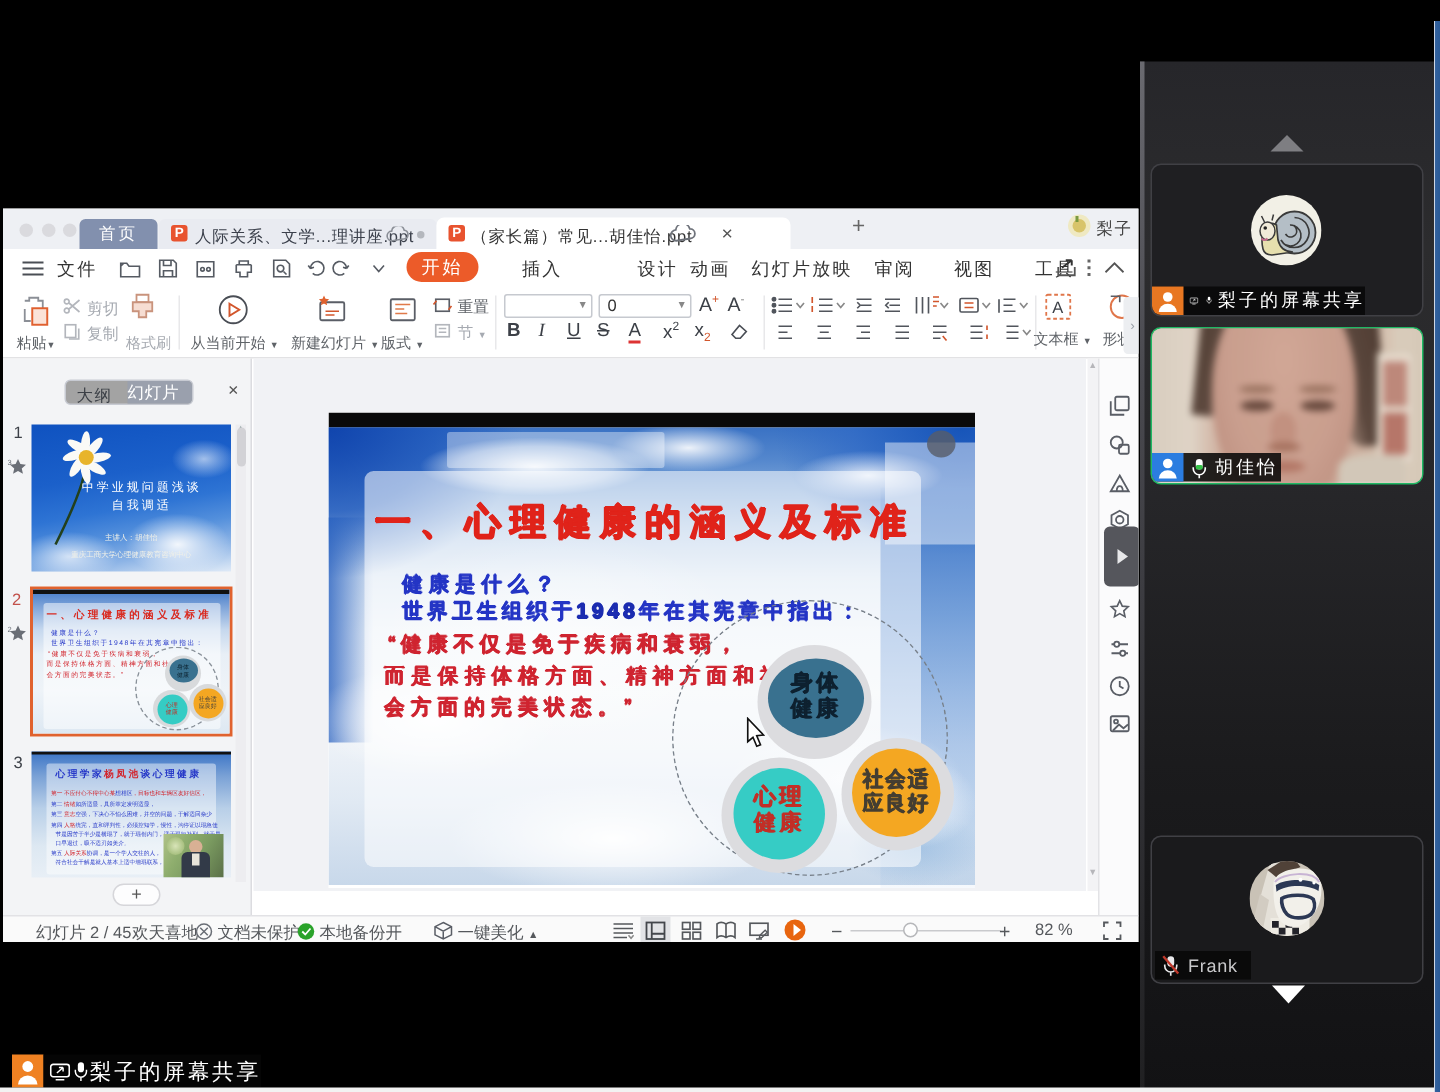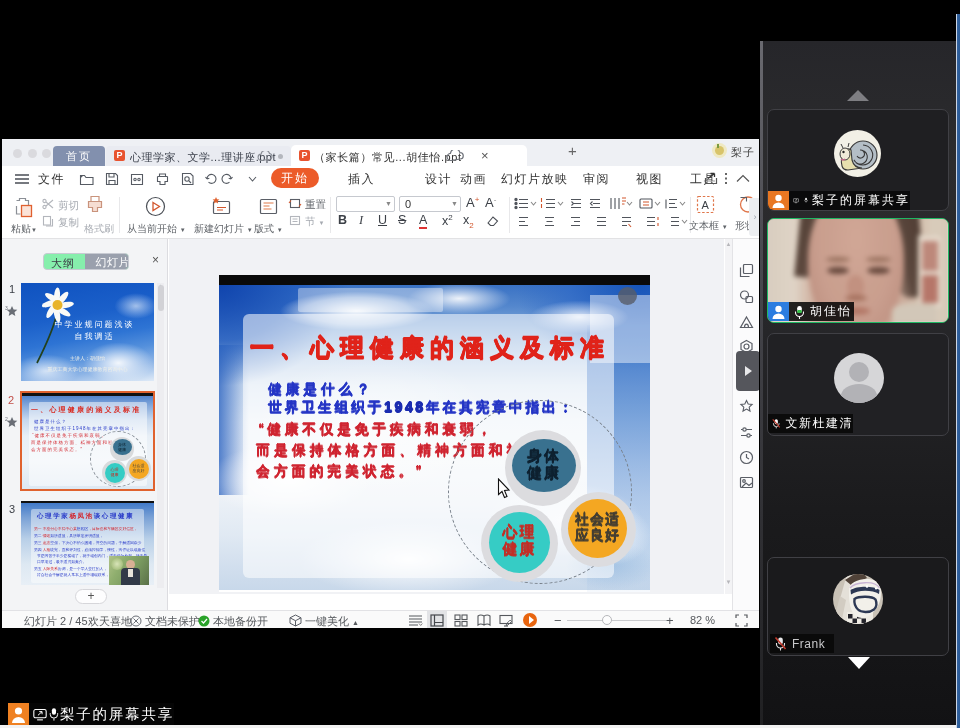--- a/index.html
+++ b/index.html
@@ -48,21 +48,21 @@
 <div id="root">
 
   <div id="wps">
     <div id="tabbar">
       <div class="circ" style="left:11px"></div>
       <div class="circ" style="left:25.5px"></div>
       <div class="circ" style="left:40px"></div>
       <div id="hometab">首页</div>
       <div id="tab2">
         <div class="pico" style="left:8px;top:4px">P</div>
-        <span style="position:absolute;left:24px;top:4px;letter-spacing:0.5px" class="cjk">心理学家、文学...理讲座.ppt</span>
+        <span style="position:absolute;left:24px;top:4px;letter-spacing:0.5px" class="cjk">人际关系、文学...理讲座.ppt</span>
         <svg style="position:absolute;left:151px;top:5px" width="17" height="11" viewBox="0 0 17 11">
             <path d="M4.5 9.5 a3.2 3.2 0 0 1 -0.4-6.4 a4.3 4.3 0 0 1 8.4-0.6 a2.9 2.9 0 0 1 0.2 5.7 z" fill="none" stroke="#8a8e96" stroke-width="1.1"></path>
           </svg>
         <div style="position:absolute;left:172px;top:8px;width:5px;height:5px;border-radius:50%;background:#b4b7bd"></div>
       </div>
       <div id="tab3">
         <div class="pico" style="left:8px;top:5px">P</div>
         <span style="position:absolute;left:23px;top:5px;letter-spacing:0.6px" class="cjk">（家长篇）常见...胡佳怡.ppt</span>
         <svg style="position:absolute;left:155px;top:5px" width="19" height="12" viewBox="0 0 19 12">
             <path d="M5 10.5 a3.6 3.6 0 0 1 -0.5-7.2 a4.8 4.8 0 0 1 9.4-0.7 a3.2 3.2 0 0 1 0.3 6.4 z" fill="none" stroke="#6f737b" stroke-width="1.2"></path>
@@ -240,23 +240,23 @@
       <span class="rlbl" style="left:687px;top:28px">文本框 <span style="font-size:6px">▼</span></span>
       <svg style="position:absolute;left:735px;top:4px" width="19" height="19" viewBox="0 0 19 19">
           <circle cx="11" cy="9.5" r="7.5" fill="none" stroke="#e0764a" stroke-width="1.3"></circle>
           <path d="M3.5 2.5 h6 v4" fill="none" stroke="#5a5e66" stroke-width="1.1"></path>
         </svg>
       <span class="rlbl" style="left:733px;top:28px">形状</span>
       <div style="position:absolute;left:747px;top:7px;width:12px;height:38px;background:#eceef1;border-radius:3px;color:#9aa0a8;font-size:9px;text-align:center;line-height:38px">›</div>
     </div>
     <div id="lpanel">
 
-      <div style="position:absolute;left:41px;top:14px;width:86px;height:17px;border:1px solid #c7cad2;border-radius:4px;background:#86efac;overflow:hidden">
+      <div style="position:absolute;left:41px;top:14px;width:86px;height:17px;border:1px solid #c7cad2;border-radius:4px;background:#a3a3a3;overflow:hidden">
         <span style="position:absolute;left:7px;top:2px;font-size:11px;color:#3c4047;letter-spacing:1px">大纲</span>
-        <div style="position:absolute;left:41px;top:0;width:45px;height:17px;background:#9aa0ad;color:#fff;font-size:11px;text-align:right;line-height:16px;letter-spacing:0.5px">幻灯片</div>
+        <div style="position:absolute;left:41px;top:0;width:45px;height:17px;background:#9aa0ad;color:#fff;font-size:11px;text-align:left;line-height:16px;letter-spacing:0.5px">幻灯片</div>
       </div>
       <span style="position:absolute;left:150px;top:14px;font-size:12px;color:#555">×</span>
 
       <span style="position:absolute;left:7px;top:44px;font-size:11px;color:#3c4047">1</span>
       <svg style="position:absolute;left:3px;top:66px" width="14" height="12" viewBox="0 0 14 12">
           <path d="M7 1 l1.6 3.4 3.7.4 -2.8 2.5 .8 3.6 -3.3-1.9 -3.3 1.9 .8-3.6 -2.8-2.5 3.7-.4 z" fill="#6a6e76"></path>
           <text x="0" y="5" font-size="5" fill="#6a6e76">3</text>
         </svg>
       <span style="position:absolute;left:6px;top:155px;font-size:11px;color:#c2504a">2</span>
       <svg style="position:absolute;left:3px;top:177px" width="14" height="12" viewBox="0 0 14 12">
@@ -563,34 +563,20 @@
             </svg></div>
         <svg style="margin-left:5px" width="11" height="14" viewBox="0 0 11 14">
             <rect x="3.2" y="1" width="4.6" height="7" rx="2.3" fill="#fff"></rect>
             <rect x="3.2" y="5" width="4.6" height="3" rx="1" fill="#35c248"></rect>
             <path d="M1.5 6.5 v1 a4 4 0 0 0 8 0 v-1 M5.5 12 v2" stroke="#fff" stroke-width="1.1" fill="none"></path>
           </svg>
         <span style="margin-left:5px;letter-spacing:2px" class="cjk">胡佳怡</span>
       </div>
     </div>
 
-    <div class="tile" style="top:292px;height:103px;background:#212124">
-      <div style="position:absolute;left:66px;top:19px;width:50px;height:50px;border-radius:50%;background:#d6d6d8;overflow:hidden">
-        <div style="position:absolute;left:15px;top:9px;width:20px;height:20px;border-radius:50%;background:#b2b2b6"></div>
-        <div style="position:absolute;left:7px;top:31px;width:36px;height:24px;border-radius:50% 50% 0 0;background:#b2b2b6"></div>
-      </div>
-      <div class="nlabel" style="left:0;bottom:2px;width:85px;padding-left:3px">
-        <svg width="15" height="15" viewBox="0 0 15 15">
-            <rect x="5.2" y="1.5" width="4.6" height="7" rx="2.3" fill="#fff"></rect>
-            <path d="M3.5 7 v1 a4 4 0 0 0 8 0 v-1 M7.5 12.5 v2" stroke="#fff" stroke-width="1.1" fill="none"></path>
-            <path d="M2.5 1.5 L12.5 13" stroke="#c0392b" stroke-width="1.6"></path>
-          </svg>
-        <span style="margin-left:4px;letter-spacing:1.5px" class="cjk">文新杜建清</span>
-      </div>
-    </div>
 
 
     <div class="tile" style="top:516px;height:99px;background:#1a1a1c">
       <svg style="position:absolute;left:65px;top:16px" width="50" height="50" viewBox="0 0 50 50">
         <defs>
             <clipPath id="tc">
               <circle cx="25" cy="25" r="25"></circle>
             </clipPath>
           </defs>
         <g clip-path="url(#tc)">

